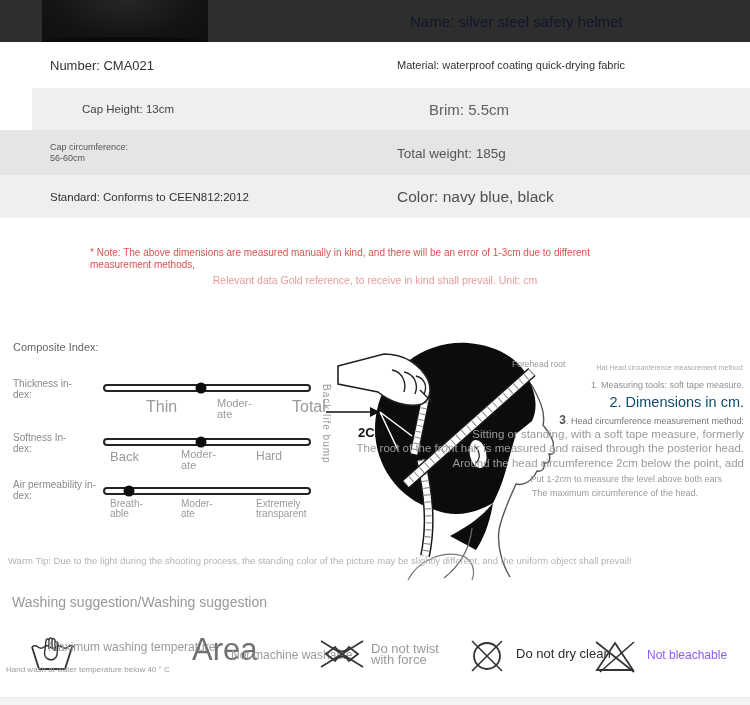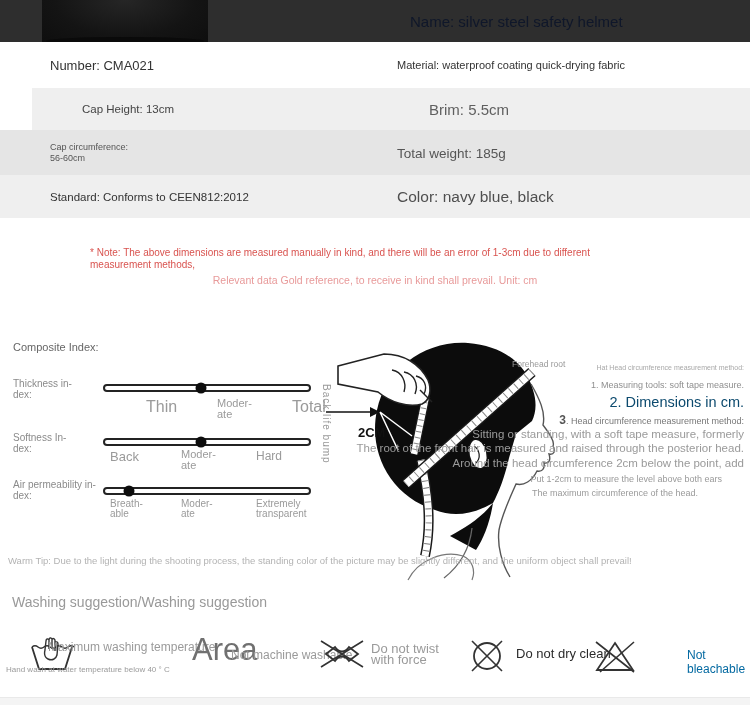--- a/index.html
+++ b/index.html
@@ -75,21 +75,21 @@
   .warm-tip{left:8px;top:555px;font-size:9.5px;color:#b3b3b3;}
   .wash-title{left:12px;top:594px;font-size:14px;color:#999;}
   .wash-icon{position:absolute;}
   .wash-icon svg{display:block;}
   .max-temp{left:48px;top:640px;font-size:12px;color:#9a9a9a;}
   .hand-note{left:6px;top:665px;font-size:8px;color:#9a9a9a;}
   .area-mark{left:192px;top:632px;font-size:31px;color:#707070;}
   .not-machine{left:231px;top:648px;font-size:12px;color:#9a9a9a;}
   .no-twist{left:371px;top:643px;width:78px;font-size:13px;line-height:11px;color:#9a9a9a;}
   .no-dry{left:516px;top:646px;font-size:13px;color:#2b2b2b;}
-  .no-bleach{left:647px;top:648px;font-size:12px;color:#0369a1;margin-left:40px;}
+  .no-bleach{left:647px;top:648px;font-size:12px;color:#8b5cf6;}
 
   .bottom-strip{left:0;top:697px;width:750px;height:8px;background:#f4f4f4;border-top:1px solid #e9e9e9;}
 </style>
 </head>
 <body>
 
 <div class="page">
 
   <div class="abs topbar"></div>
   <div class="abs thumb"></div>

